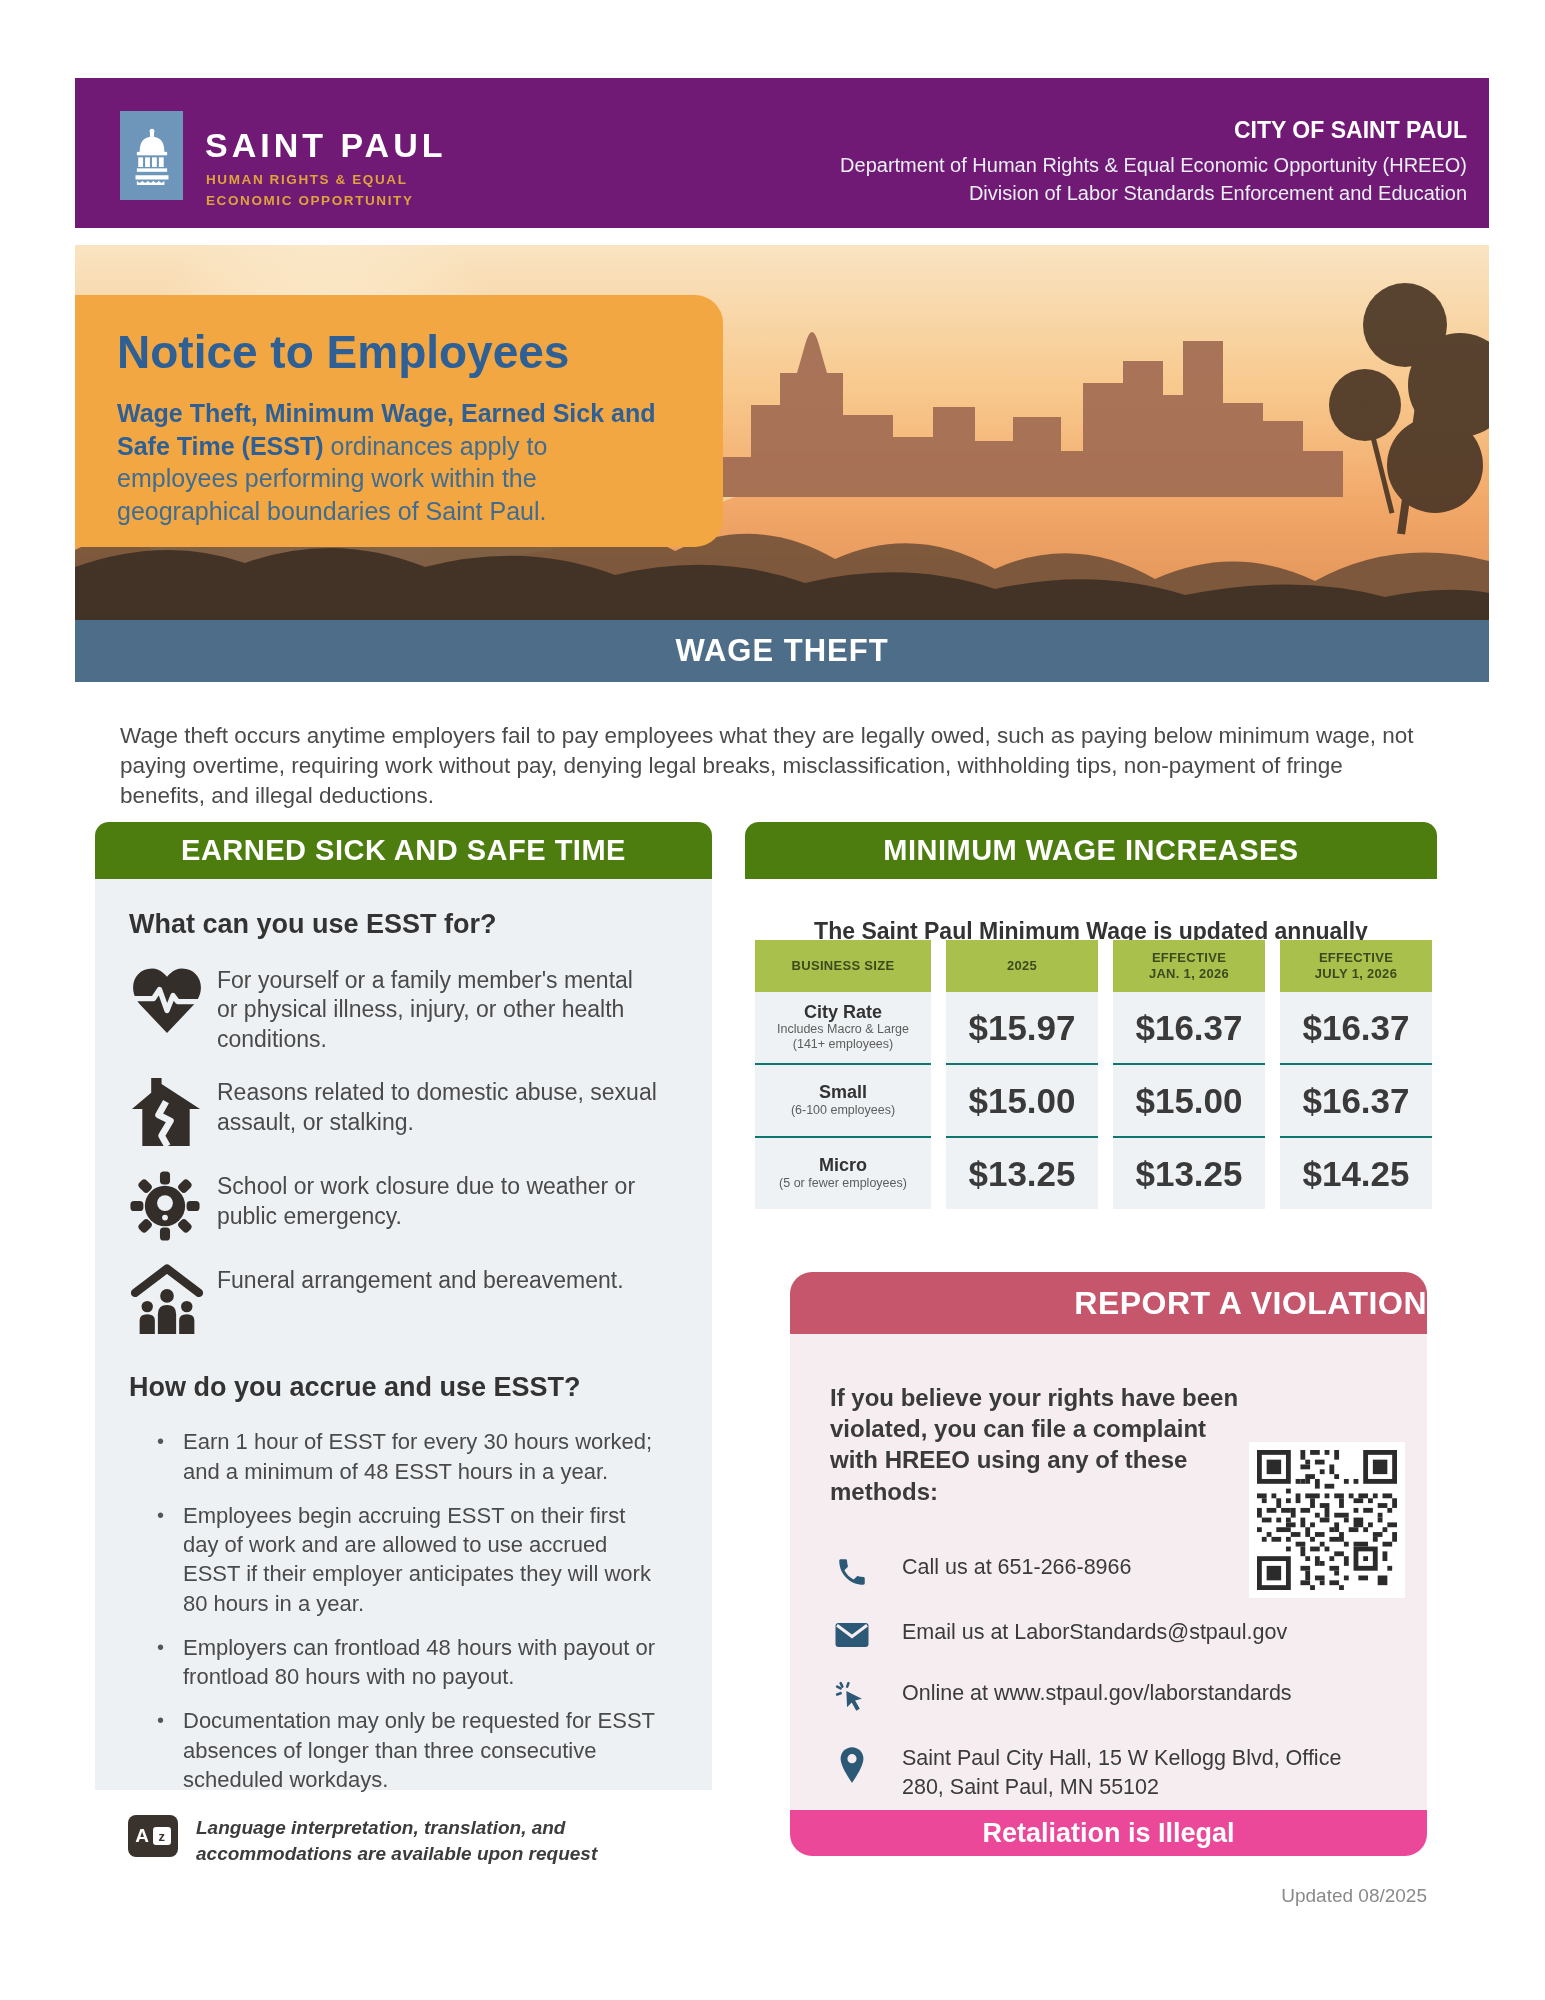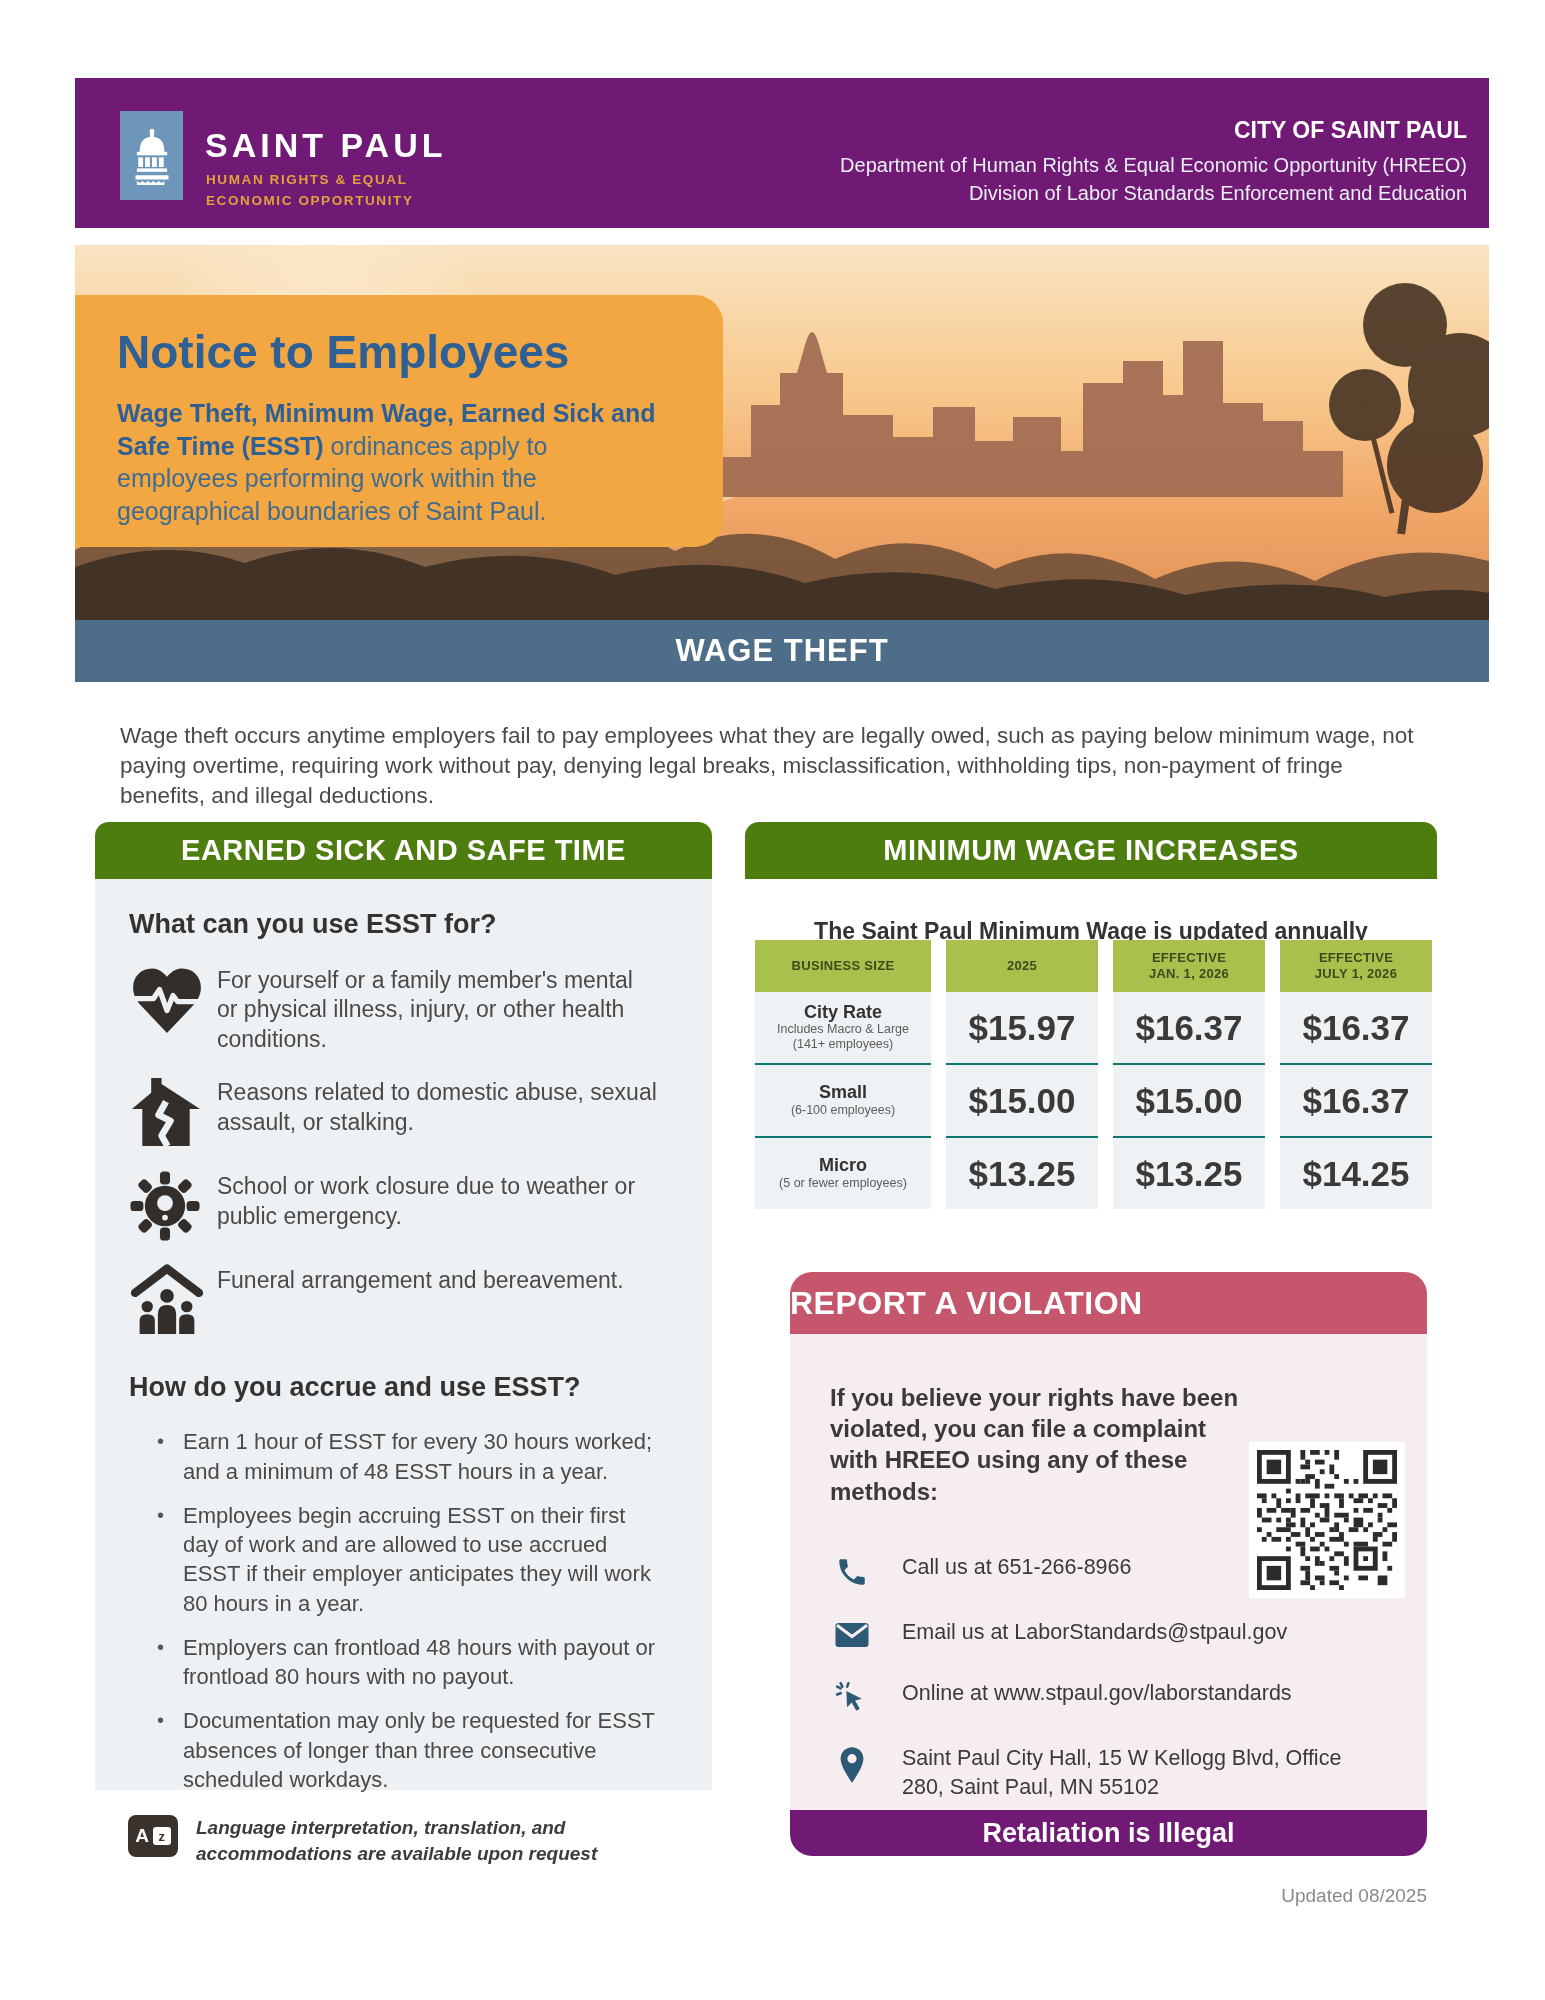--- a/index.html
+++ b/index.html
@@ -73,31 +73,31 @@
   .mw-cell{height:71px;background:#eef2f4;display:flex;flex-direction:column;
            align-items:center;justify-content:center;text-align:center;}
   .mw-cell + .mw-cell{border-top:2px solid #0f766e;justify-content:center;}
   .mw-name{font-size:18px;font-weight:bold;color:#333;line-height:1.1;}
   .mw-small{font-size:12.5px;color:#5d5d5d;line-height:1.2;}
   .mw-price{font-size:35px;font-weight:bold;color:#3a3a3a;}
 
   
   .report-box{left:790px;top:1272px;width:637px;}
   .report-header{height:62px;background:#c5566c;border-radius:22px 22px 0 0;
-                 display:flex;align-items:center;justify-content:flex-start;}
+                 display:flex;align-items:center;justify-content:flex-end;}
   .report-header span{color:#fff;font-weight:bold;font-size:32px;letter-spacing:.5px;}
   .report-body{position:relative;height:476px;background:#f6edf0;padding:48px 38px 0 40px;box-sizing:border-box;}
   .report-intro{margin:0;width:420px;font-size:24px;font-weight:bold;color:#3a3a3a;line-height:1.3;}
   .qr-wrap{position:absolute;right:22px;top:108px;width:156px;height:156px;background:#fff;
            display:flex;align-items:center;justify-content:center;}
   .methods{margin-top:46px;}
   .method{display:flex;align-items:flex-start;margin-bottom:29px;}
   .m-icon{flex:0 0 44px;width:44px;display:flex;justify-content:center;padding-top:2px;}
   .method p{margin:0 0 0 28px;font-size:21.5px;color:#3a3a3a;line-height:1.38;width:480px;}
-  .report-footer{height:46px;background:#701a75;border-radius:0 0 22px 22px;
+  .report-footer{height:46px;background:#ec4899;border-radius:0 0 22px 22px;
                  display:flex;align-items:center;justify-content:center;}
   .report-footer span{color:#fff;font-weight:bold;font-size:27px;}
   .updated{left:997px;top:1866px;width:430px;text-align:right;font-size:19px;color:#8a8a8a;}
 </style>
 </head>
 <body>
 
 <div class="page">
 
   <header class="abs top-band">

